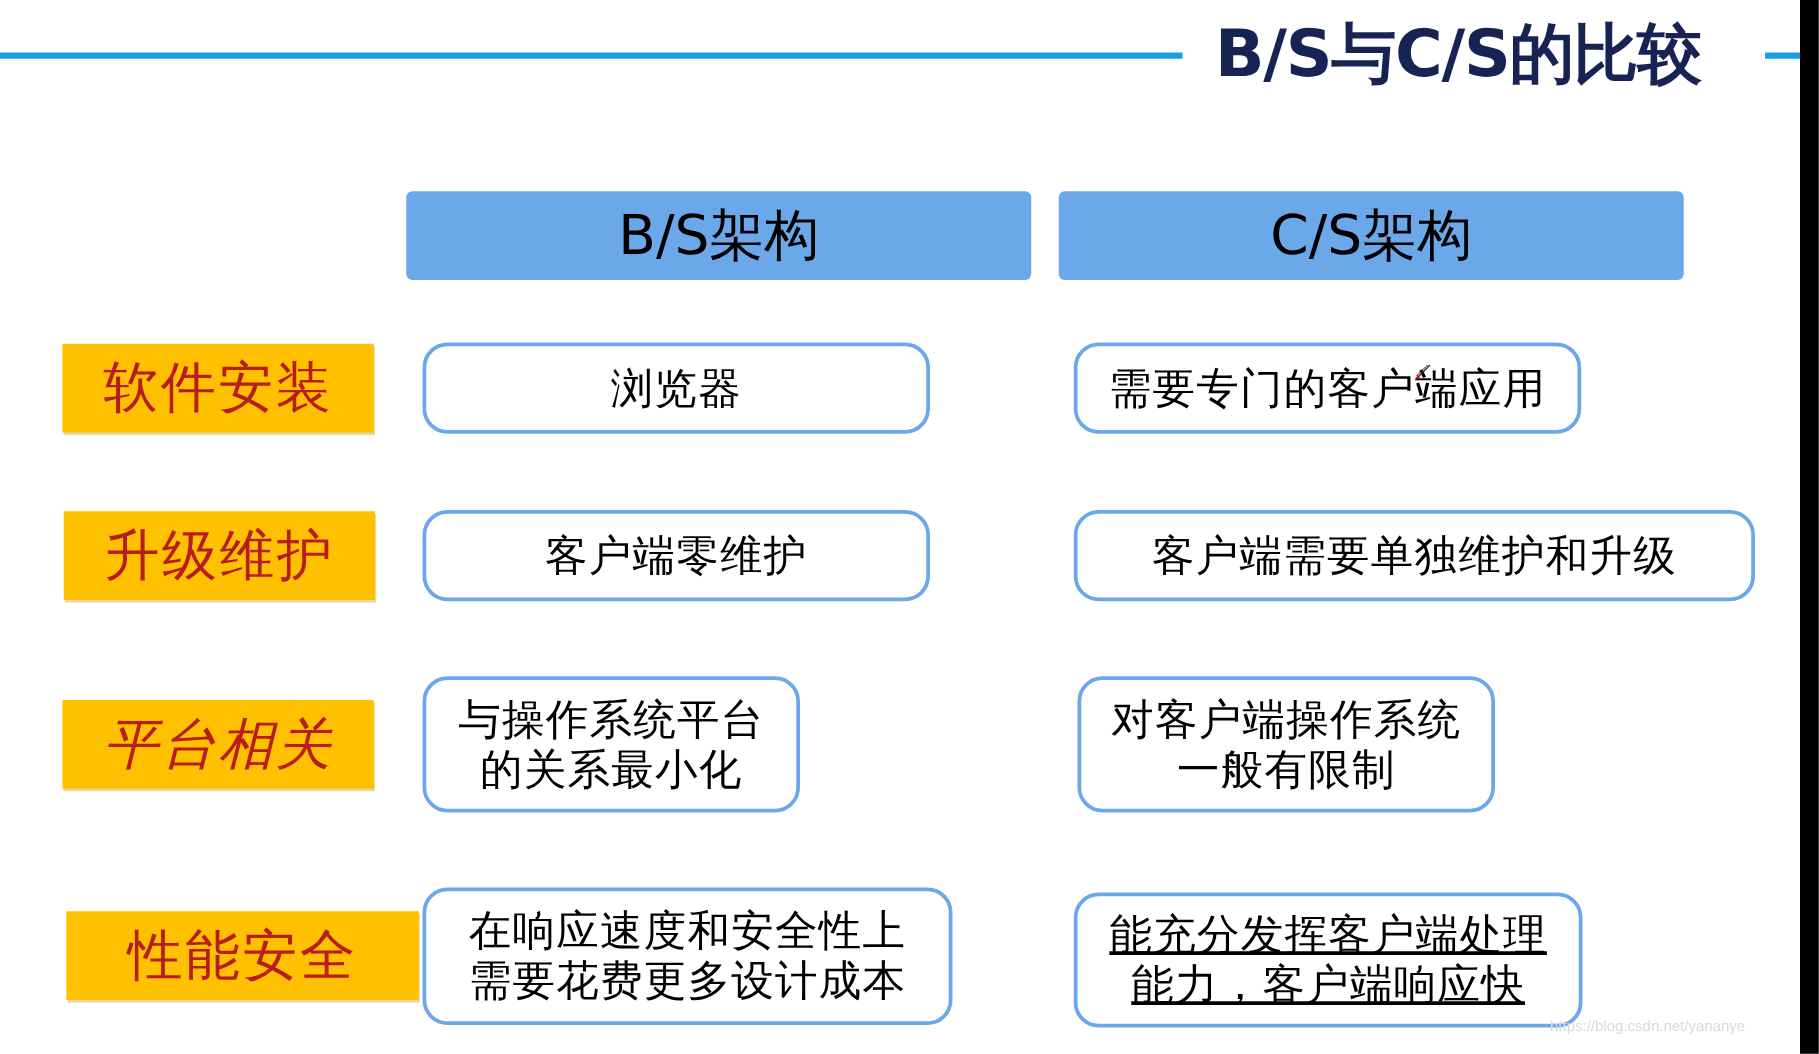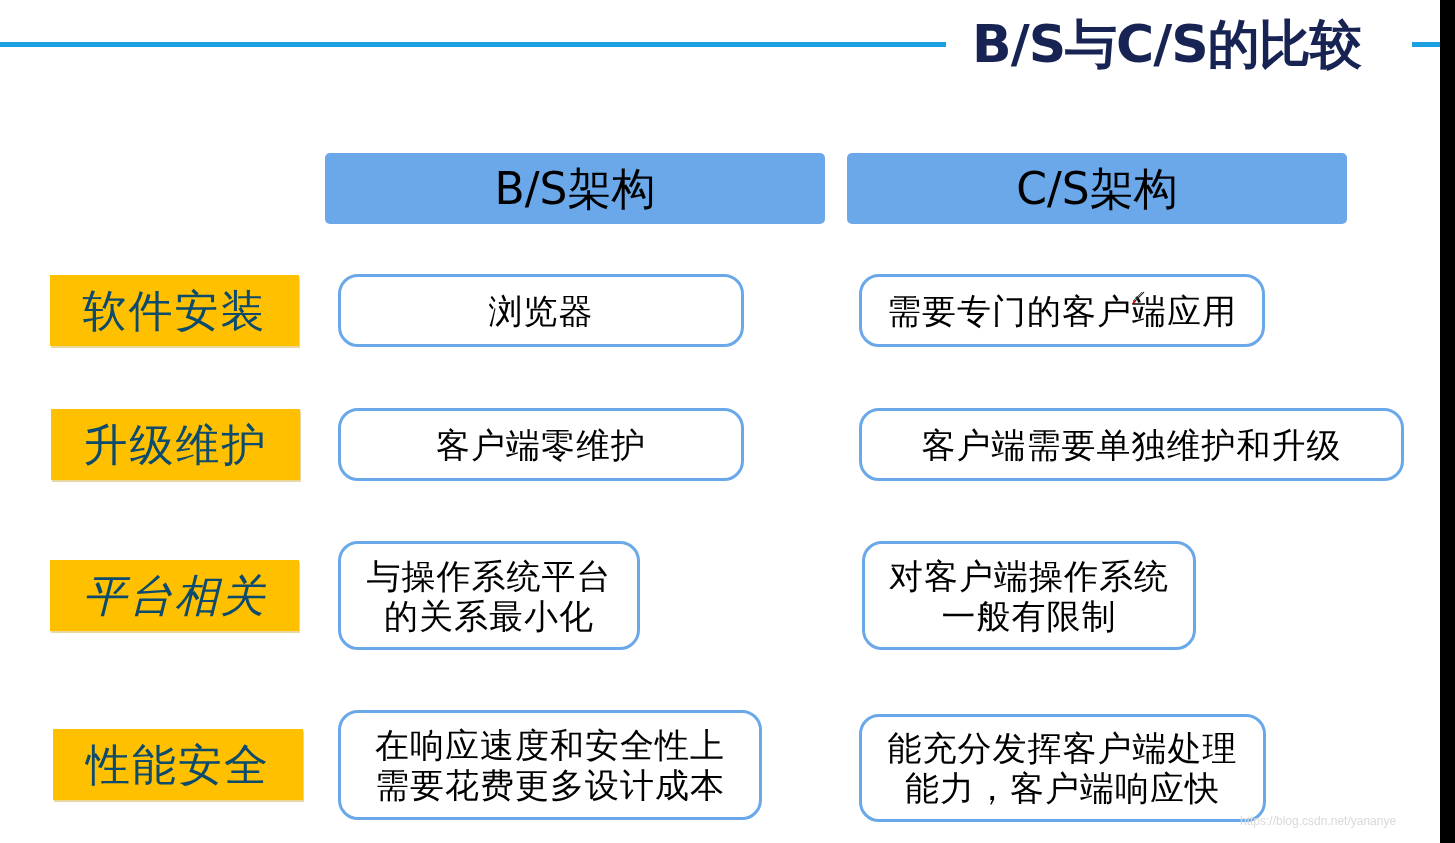--- a/index.html
+++ b/index.html
@@ -21,21 +21,21 @@
 
   .col-header {
     position: absolute; top: 153px; height: 71px; background: #6aa8ea;
     border-radius: 5px; color: #000000; font-size: 44px; line-height: 71px;
     text-align: center; white-space: nowrap;
   }
   .col-header.bs { left: 325px; width: 500px; }
   .col-header.cs { left: 847px; width: 500px; }
 
   .row-label {
-    position: absolute; background: #ffc000; color: #0c4a6e;
+    position: absolute; background: #ffc000; color: #b91c1c;
     font-size: 44px; text-align: center; white-space: nowrap;
     box-shadow: 1px 2px 0 #e8d8a0;
     letter-spacing: 2px;
   }
   .cell {
     position: absolute; border: 3px solid #6aa8ea; border-radius: 20px; background: #fff;
     box-sizing: border-box; color: #000; font-size: 34px; text-align: center;
     display: flex; align-items: center; justify-content: center; white-space: pre-line;
     line-height: 40px; letter-spacing: 1px;
   }
@@ -65,24 +65,24 @@
   <div class="row-label" style="left:51px;top:409px;width:249px;height:71px;line-height:71px;">升级维护</div>
   <div class="cell" style="left:338px;top:408px;width:406px;height:73px;">客户端零维护</div>
   <div class="cell" style="left:859px;top:408px;width:545px;height:73px;">客户端需要单独维护和升级</div>
 
   <div class="row-label" style="left:50px;top:560px;width:249px;height:71px;line-height:71px;font-style:italic;">平台相关</div>
   <div class="cell" style="left:338px;top:541px;width:302px;height:109px;">与操作系统平台
 的关系最小化</div>
   <div class="cell" style="left:862px;top:541px;width:334px;height:109px;">对客户端操作系统
 一般有限制</div>
 
-  <div class="row-label" style="left:53px;top:729px;width:250px;height:71px;line-height:71px;">性能安全</div>
+  <div class="row-label" style="left:53px;top:729px;width:282px;height:71px;line-height:71px;">性能安全</div>
   <div class="cell" style="left:338px;top:710px;width:424px;height:110px;">在响应速度和安全性上
 需要花费更多设计成本</div>
-  <div class="cell" style="left:859px;top:714px;width:407px;height:108px;">能充分发挥客户端处理
+  <div class="cell" style="left:859px;top:714px;width:407px;height:108px;text-decoration:underline;">能充分发挥客户端处理
 能力，客户端响应快</div>
 
   <svg class="cursor-icon" viewBox="0 0 16 16">
     <line x1="14" y1="2" x2="4" y2="12" stroke="#333" stroke-width="1.2"></line>
     <line x1="12" y1="2" x2="3" y2="11" stroke="#333" stroke-width="0.8"></line>
     <polygon points="2,14 6,12 4,10" fill="#e00000"></polygon>
   </svg>
 
   <div class="watermark">https://blog.csdn.net/yananye</div>
 </div>

